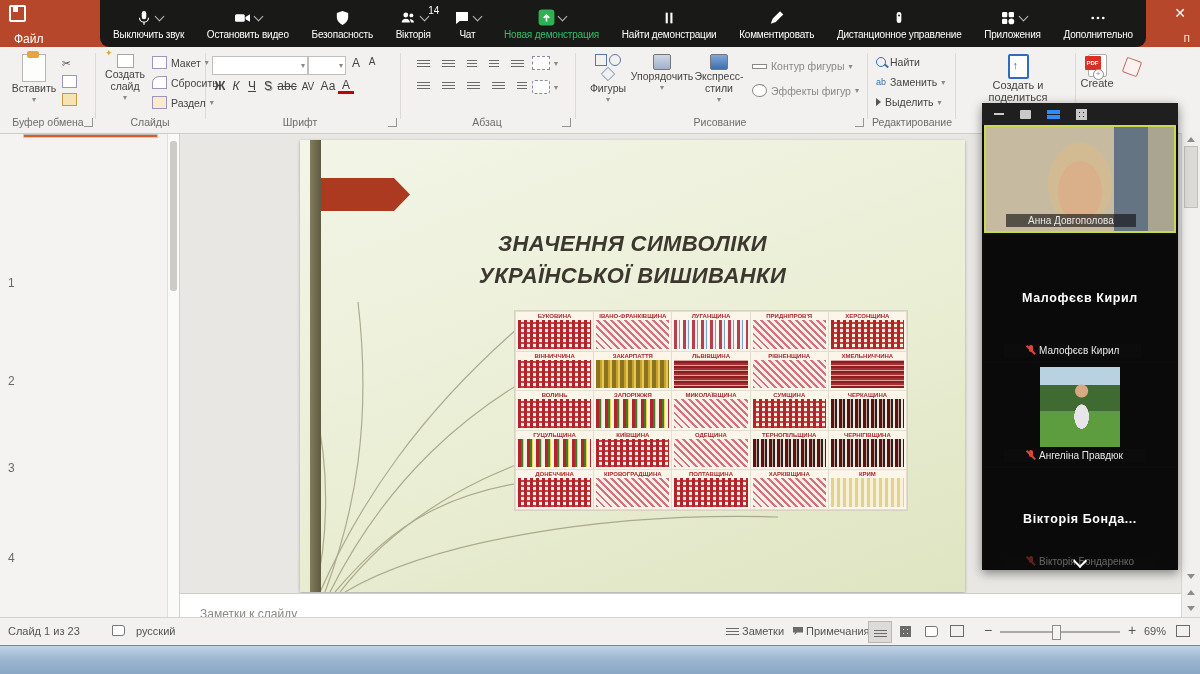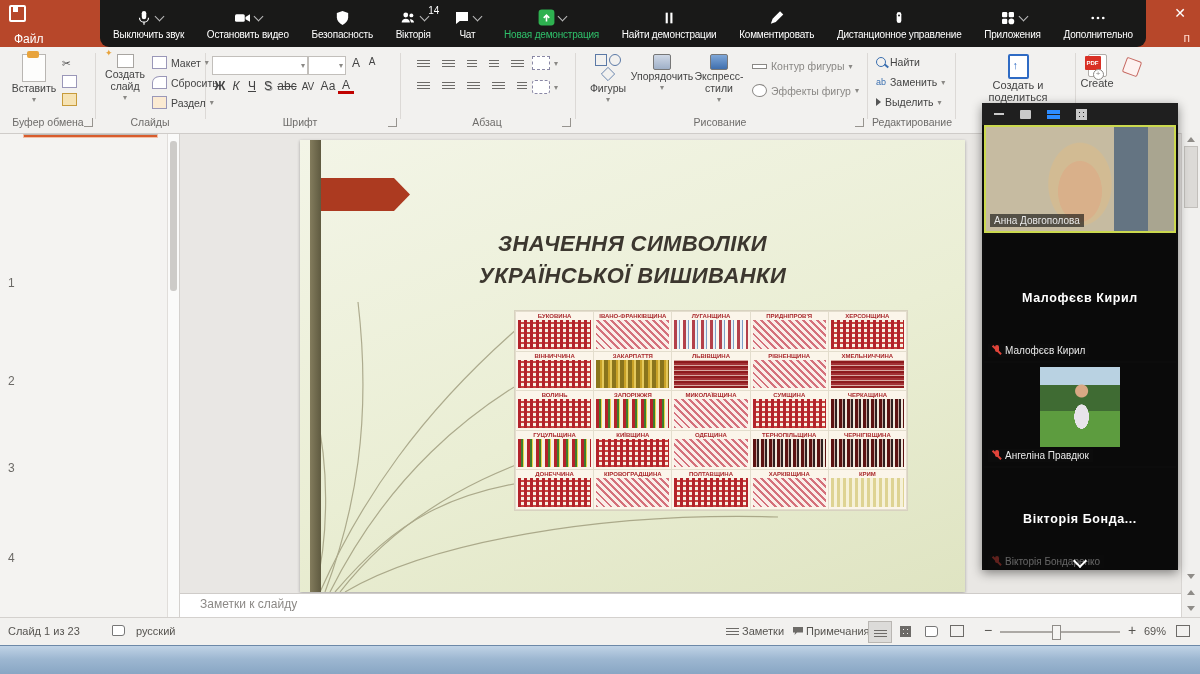--- a/index.html
+++ b/index.html
@@ -94,21 +94,21 @@
       repeating-linear-gradient(0deg,#c6453f 0 2px,transparent 2px 5px),#f8efe2}
   .p2{background:repeating-linear-gradient(45deg,#d4717b 0 2px,#faeee8 2px 5px)}
   .p3{background:repeating-linear-gradient(90deg,#b3404a 0 3px,#e8f0f5 3px 5px,#7f9fc6 5px 6px,#fdf6ee 6px 9px)}
   .p4{background:repeating-linear-gradient(90deg,#8a741c 0 4px,#c9a227 4px 6px,#e5c95c 6px 8px)}
   .p5{background:repeating-linear-gradient(0deg,#8e1b1e 0 2px,#d8a7a0 2px 3px,#a33236 3px 5px)}
   .p6{background:repeating-linear-gradient(90deg,#ded393 0 3px,#f6f1d8 3px 6px)}
   .p7{background:repeating-linear-gradient(90deg,#b3232b 0 3px,#3f7d2c 3px 5px,#e8d44d 5px 6px,#f8efe2 6px 9px)}
   .p8{background:repeating-linear-gradient(90deg,#5c1212 0 3px,#c9a8a0 3px 4px,#2e2020 4px 6px,#efe6da 6px 8px)}
   
   .notes{left:180px;top:593px;width:1001px;height:24px;background:#fff;border-top:1px solid #cfccc9;
-    color:#8b8885;font-size:12px;padding-top:3px;padding-left:20px;box-sizing:border-box}
+    color:#8b8885;font-size:12px;padding-top:13px;padding-left:20px;box-sizing:border-box}
   .status{left:0;top:617px;width:1200px;height:28px;background:#f2f1ef;border-top:1px solid #d4d1ce;
     font-size:11px;color:#565450;z-index:20}
   .sitem{position:absolute;top:7px;white-space:nowrap;cursor:pointer}
   .book{display:inline-block;width:11px;height:9px;border:1px solid #777;border-radius:1px 3px 3px 1px;background:#fff}
   .vbtn{position:absolute;top:3px;width:22px;height:20px;display:flex;align-items:center;justify-content:center;cursor:pointer}
   .vbtn.on{background:#dcdbd9;border:1px solid #b9b6b2}
   .gl{width:11px;height:11px;background:repeating-linear-gradient(90deg,#6d6b68 0 3px,transparent 3px 4px),
       repeating-linear-gradient(0deg,#6d6b68 0 3px,transparent 3px 4px)}
   .track{position:absolute;top:13px;width:120px;height:2px;background:#aca9a5}
   .sthumb{position:absolute;top:7px;width:7px;height:13px;background:#f5f4f2;border:1px solid #8f8c88}
@@ -130,22 +130,22 @@
   .hg{width:11px;height:11px;background:repeating-linear-gradient(90deg,#c9c9c9 0 3px,transparent 3px 4px),
       repeating-linear-gradient(0deg,#c9c9c9 0 3px,transparent 3px 4px);cursor:pointer}
   .tile{position:absolute;left:2px;width:192px;overflow:hidden;background:#0a0a0a}
   .t1{top:22px;height:108px;border:2px solid #cbd94e;box-sizing:border-box;
     background:radial-gradient(ellipse 36px 50px at 50% 62%,#d9b08a 0 60%,transparent 62%),
     radial-gradient(ellipse 52px 68px at 50% 55%,#d2bb93 0 60%,transparent 62%),
     linear-gradient(90deg,#c6bba1 0 68%,#647482 68% 86%,#a9a590 86%)}
   .t2{top:132px;height:126px}.t3{top:260px;height:103px}.t4{top:365px;height:102px}
   .cname{position:absolute;left:50%;top:50%;transform:translate(-50%,-50%);color:#fff;font-weight:bold;
     font-size:12.5px;letter-spacing:.6px;white-space:nowrap}
-  .chip{position:absolute;left:4px;bottom:4px;background:rgba(15,15,15,.62);color:#e8e8e8;font-size:10px;
-    padding:1px 4px;display:flex;align-items:center;gap:4px;white-space:nowrap}
+  .chip{position:absolute;left:20px;bottom:4px;background:rgba(15,15,15,.62);color:#e8e8e8;font-size:10px;
+    padding:1px 22px;display:flex;align-items:center;gap:4px;white-space:nowrap}
   .chip.faded{opacity:.4;bottom:2px}
   .mic{width:9px;height:11px;position:relative;display:inline-block}
   .mic::before{content:"";position:absolute;left:3px;top:0;width:4px;height:7px;background:#e0443a;border-radius:2px}
   .mic::after{content:"";position:absolute;left:-1px;top:4px;width:12px;height:1.5px;background:#e0443a;transform:rotate(45deg)}
   .photo{position:absolute;left:56px;top:4px;width:80px;height:80px;
     background:radial-gradient(circle 6px at 52% 30%,#d9a884 0 6px,transparent 7px),
     radial-gradient(ellipse 12px 20px at 52% 62%,#e8e4ea 0 60%,transparent 62%),
     linear-gradient(#b9d2e2 0 22%,#3f6b33 22% 55%,#5d9c3f 55% 100%)}
   .ovfl{position:absolute;left:50%;bottom:2px;transform:translateX(-50%);width:12px;height:12px;cursor:pointer}
   .ovfl::after{content:"";position:absolute;left:1px;top:0;width:8px;height:8px;border-right:2.2px solid #fff;

